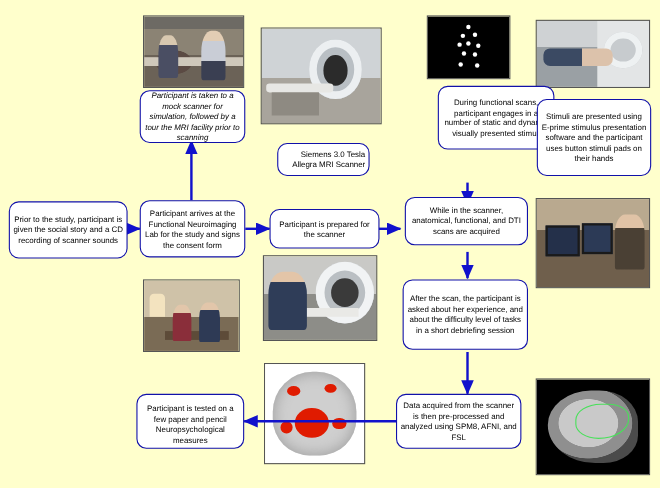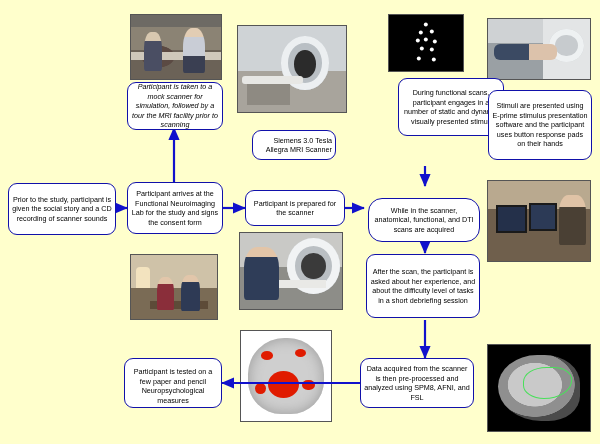--- a/index.html
+++ b/index.html
@@ -336,24 +336,24 @@
 
   <div class="node" style="left:252px; top:130px; width:84px; height:30px;text-align:right;">
     <span>Siemens 3.0 Tesla Allegra MRI Scanner</span>
   </div>
 
   <div class="node" style="left:371px; top:78px; width:106px; height:58px;margin-left:27px;">
     <span>During functional scans, participant engages in a number of static and dynamic visually presented stimuli</span>
   </div>
 
   <div class="node" style="left:488px; top:90px; width:104px; height:70px;">
-    <span>Stimuli are presented using E-prime stimulus presentation software and the participant uses button response pads on their hands</span>
-  </div>
-
-  <div class="node" style="left:368px; top:198px; width:112px; height:44px;border-radius:14px;">
+    <span>Stimuli are presented using E-prime stimulus presentation software and the participant uses button stimuli pads on their hands</span>
+  </div>
+
+  <div class="node" style="left:368px; top:179px; width:112px; height:44px;">
     <span>While in the scanner, anatomical, functional, and DTI scans are acquired</span>
   </div>
 
   <div class="node" style="left:366px; top:254px; width:114px; height:64px;">
     <span>After the scan, the participant is asked about her experience, and about the difficulty level of tasks in a short debriefing session</span>
   </div>
 
   <div class="node" style="left:360px; top:358px; width:114px; height:50px;">
     <span>Data acquired from the scanner is then pre-processed and analyzed using SPM8, AFNI, and FSL</span>
   </div>

